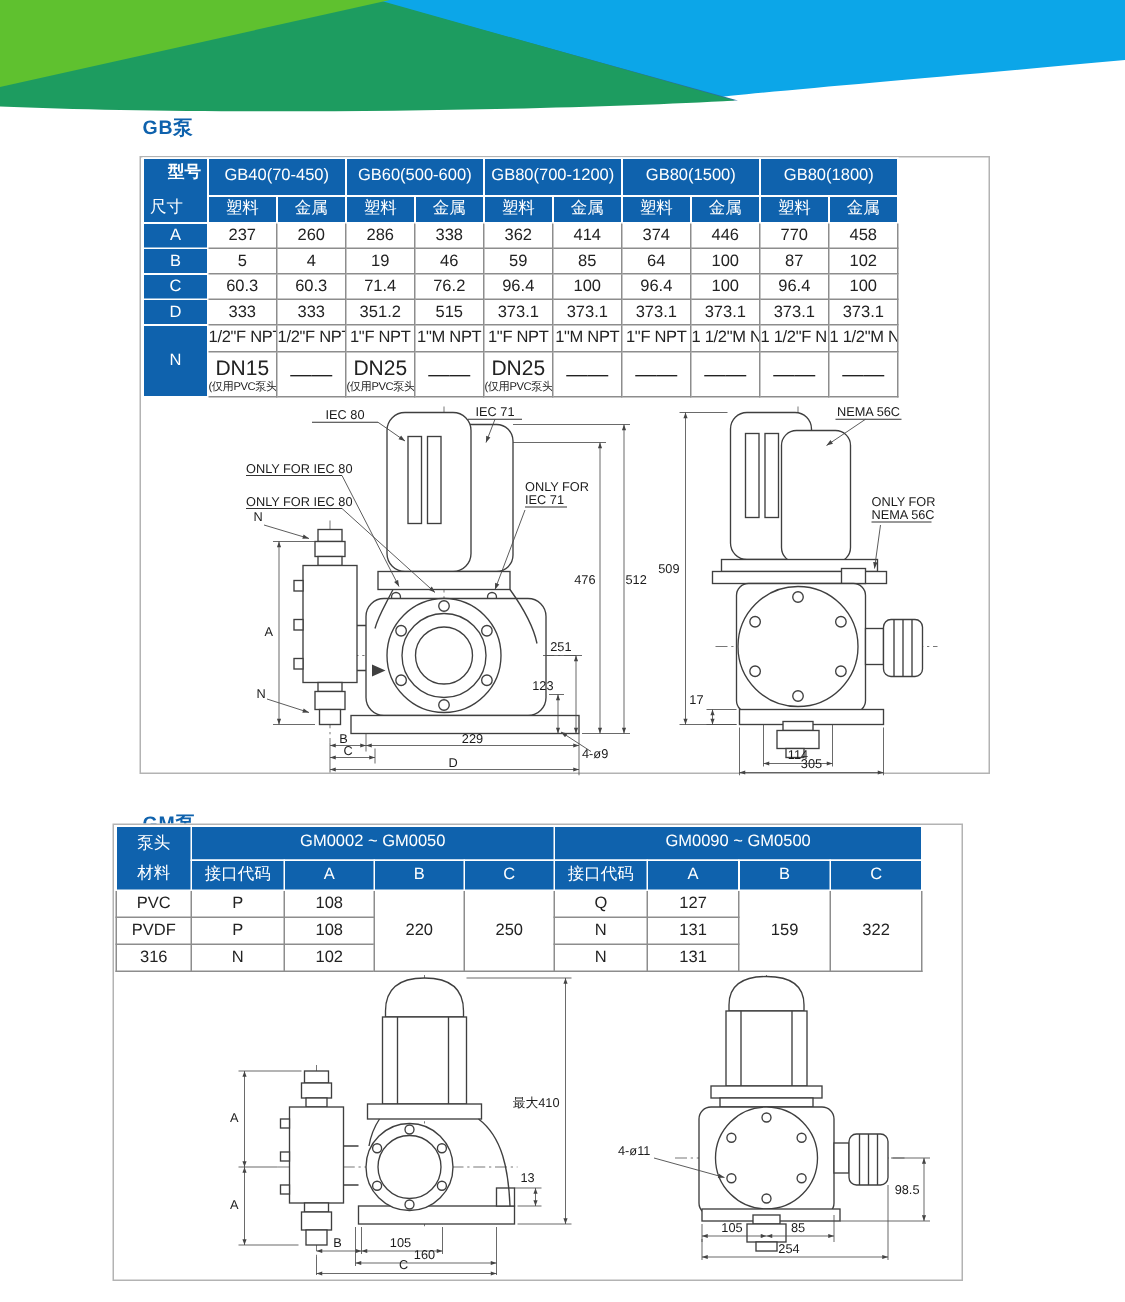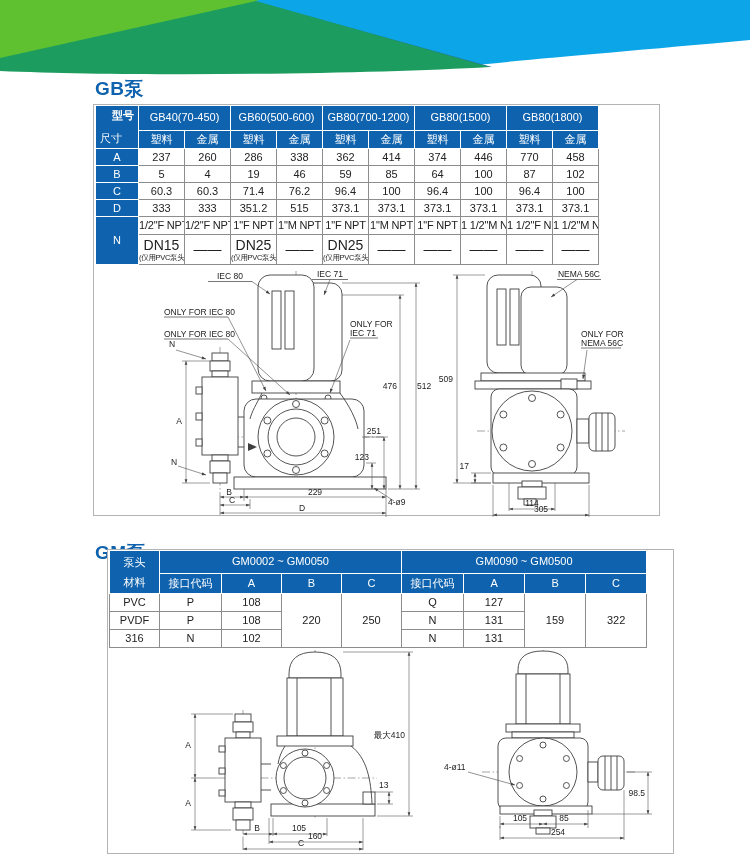--- a/index.html
+++ b/index.html
@@ -1,19 +1,19 @@
 <!DOCTYPE html>
 <html><head>
 <meta charset="utf-8">
 <style>
   html,body{margin:0;padding:0;background:#fff;}
   #page{position:relative;width:750px;height:868px;background:#fff;overflow:hidden;
         font-family:"Liberation Sans",sans-serif;}
   .banner{position:absolute;left:0;top:0;}
-  .sect-title{position:absolute;font-size:19px;font-weight:bold;color:#0f62ad;letter-spacing:.5px;}
+  .sect-title{position:absolute;font-size:13px;font-weight:bold;color:#0f62ad;letter-spacing:.5px;}
   .box{position:absolute;border:1px solid #b3b3b3;background:#fff;}
   .t{border-collapse:collapse;table-layout:fixed;background:#fff;border:1.5px solid #8d8d8d;
      color:#222;position:absolute;}
   .t td{border:1px solid #8d8d8d;text-align:center;vertical-align:middle;padding:0;
         font-size:11px;line-height:1.15;overflow:hidden;white-space:nowrap;}
   .t td.hd{background:#0f62ad;color:#fff;border:1px solid #fff;}
   .npt{font-size:8.2px;letter-spacing:-.2px;}
   .dnv{font-size:14px;display:block;}
   .dnnote{font-size:7.5px;display:block;margin-top:1px;letter-spacing:-.3px;}
   .corner{position:relative;background:
@@ -331,21 +331,21 @@
       <text class="dt" x="152" y="70">ONLY FOR</text>
       <text class="dt" x="152" y="79">NEMA 56C</text>
       <text class="dt" x="24" y="115" text-anchor="end">509</text>
       <text class="dt" x="40" y="202" text-anchor="end">17</text>
       <text class="dt" x="103" y="239" text-anchor="middle">114</text>
       <text class="dt" x="112" y="245" text-anchor="middle">305</text>
     </svg>
   </div>
 
   <div class="sect-title" style="left:95px;top:540px;">GM泵</div>
-  <div class="box" style="left:107px;top:549px;width:565px;height:303px;">
+  <div class="box" style="left:75px;top:549px;width:565px;height:303px;">
 
     <table class="t" style="left:1px;top:0;width:537px;">
       <colgroup>
         <col style="width:50px">
           <col style="width:62px">
           <col style="width:60px">
           <col style="width:60px">
           <col style="width:60px">
         <col style="width:62px">
           <col style="width:61px">

